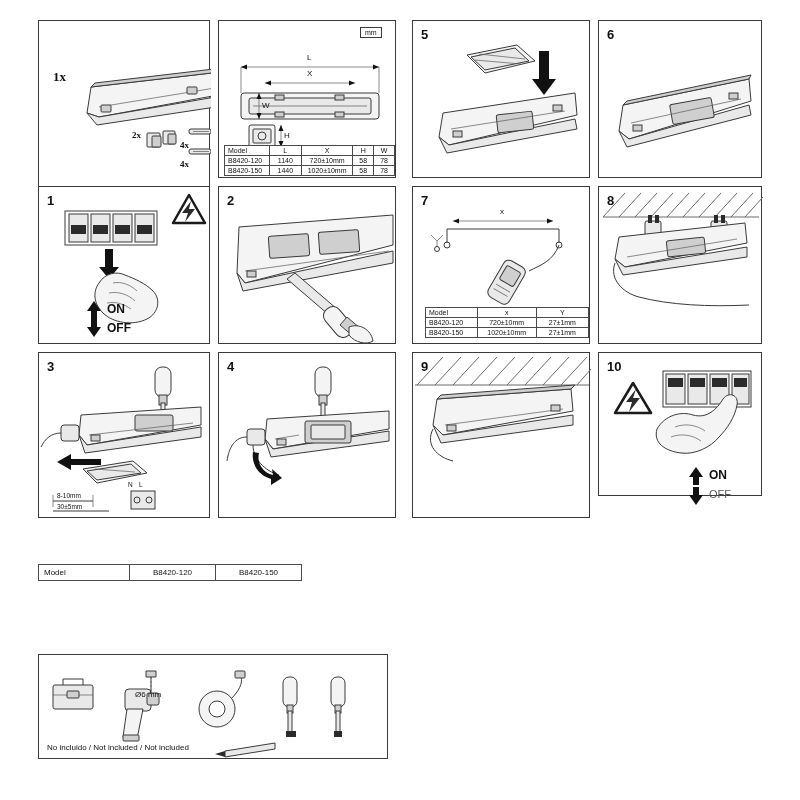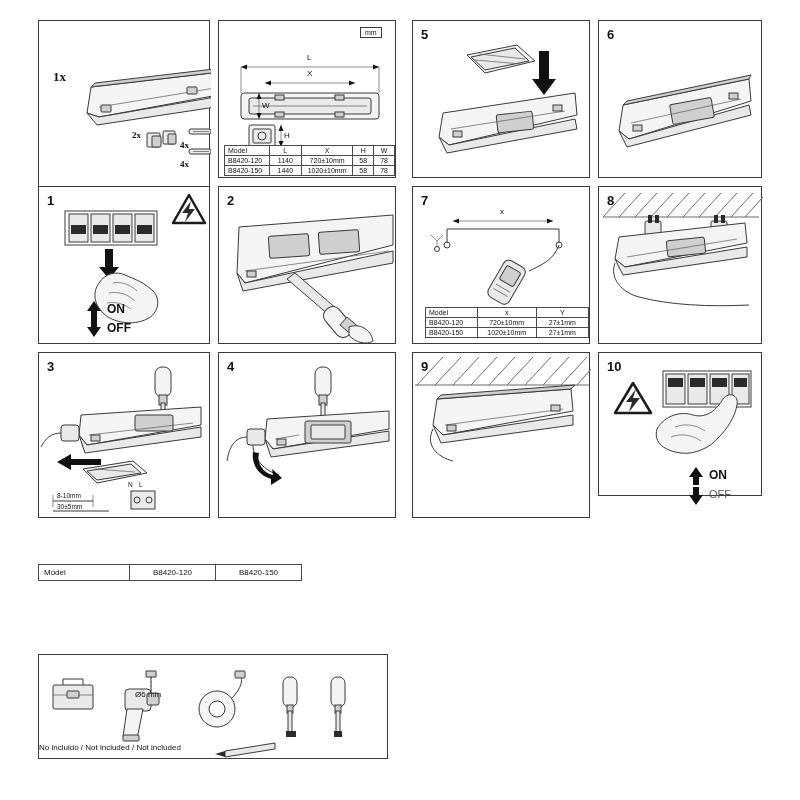--- a/index.html
+++ b/index.html
@@ -511,16 +511,16 @@
       <rect class="body-fill" x="297" y="56" width="4" height="22"></rect>
       <path class="blk" d="M295 76 h8 v6 h-8 z"></path>
     </g>
 
     <g>
       <path class="body-fill" d="M186 96 L236 88 L236 94 L186 102 Z"></path>
       <path class="blk" d="M186 96 L176 99 L186 102 Z"></path>
     </g>
   </svg>
   <div class="note" style="left:96px;top:8px;margin-top:27px;">Ø6 mm</div>
-  <div class="note" style="left:0;top:88px;text-align:right;">No incluido / Not included / Not included</div>
+  <div class="note" style="left:8px;top:88px;text-align:right;">No incluido / Not included / Not included</div>
 </div>
 
 </div>
 
 </body></html>

